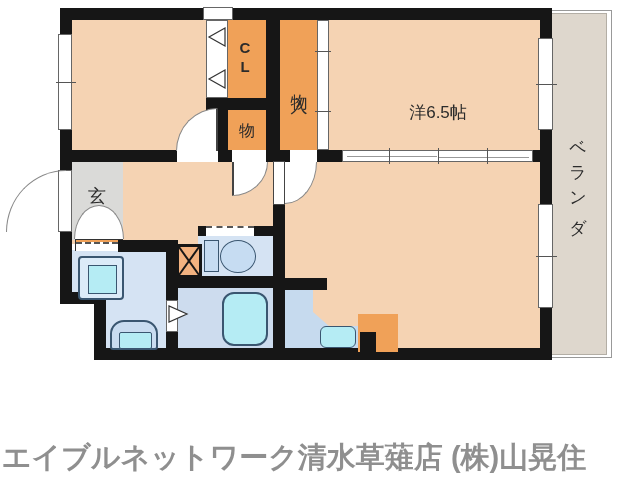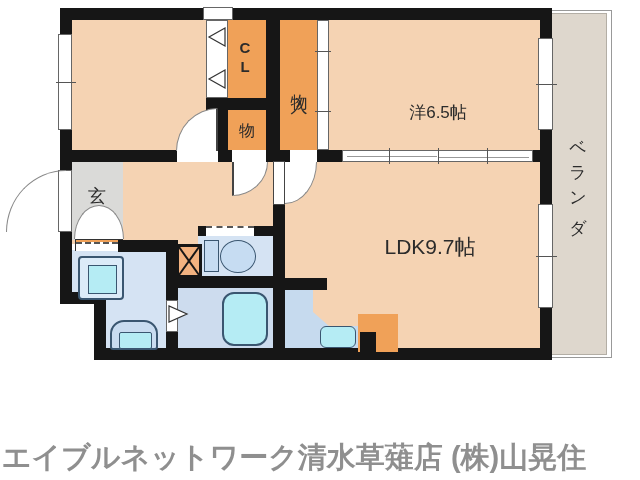--- a/index.html
+++ b/index.html
@@ -145,18 +145,17 @@
   <div class="fixture" style="left:220px;top:240px;width:36px;height:33px;border-width:1.5px;border-radius:50%;background:#c6dcf2;"></div>
   <div class="fixture" style="left:222px;top:292px;width:46px;height:54px;border-radius:12px;"></div>
   <div class="fixture" style="left:320px;top:326px;width:36px;height:22px;border-width:1.5px;border-radius:6px;"></div>
   <div class="floor orange" style="left:358px;top:314px;width:40px;height:38px;"></div>
   <div class="wall" style="left:360px;top:332px;width:16px;height:28px;"></div>
 
   <div class="label vtext" style="left:245px;top:58px;font-size:15px;font-weight:bold;letter-spacing:2px;">CL</div>
   <div class="label" style="left:247px;top:131px;font-size:16px;">物</div>
   <div class="label vtext" style="left:299px;top:83px;font-size:17px;letter-spacing:3px;">物入</div>
   <div class="label" style="left:438px;top:79px;font-size:17px;margin-top:33px;">洋6.5帖</div>
-  <div class="label" style="left:430px;top:247px;font-size:21px;">LDK9.7帖</div>
   <div class="label" style="left:97px;top:196px;font-size:18px;">玄</div>
   <div class="label vtext" style="left:578px;top:180px;font-size:17px;letter-spacing:7px;">ベランダ</div>
 
   <div class="footer">エイブルネットワーク清水草薙店 (株)山晃住宅</div>
 </div>
 
 </body></html>

